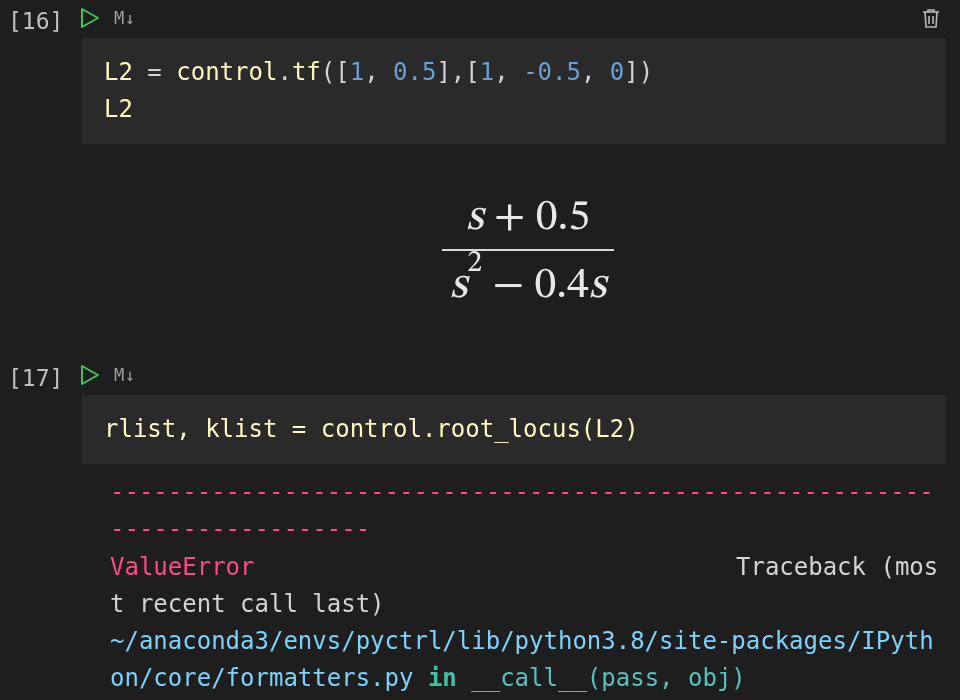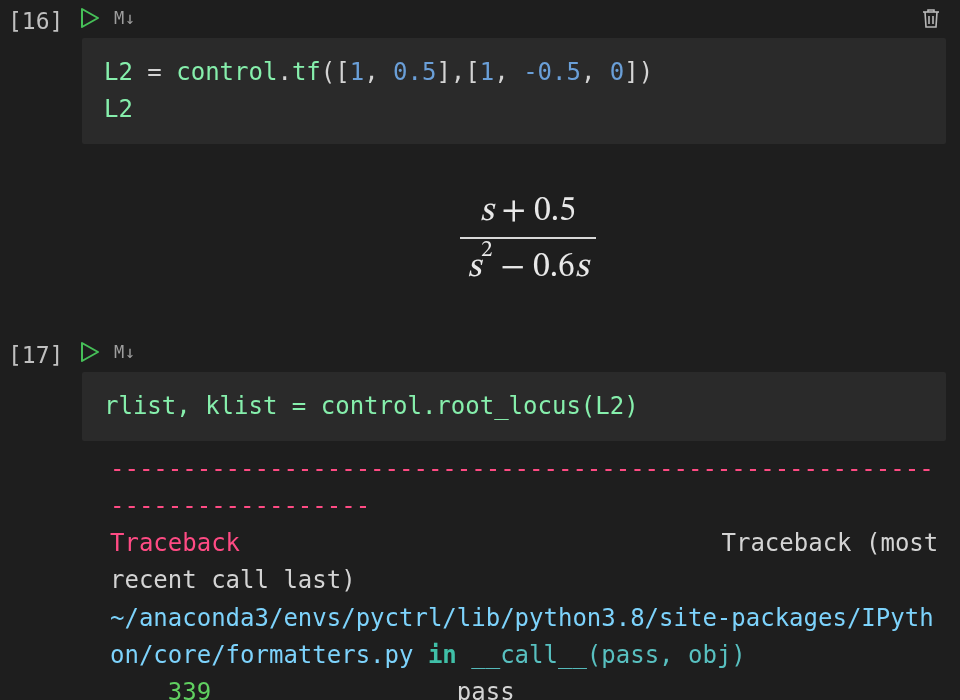--- a/index.html
+++ b/index.html
@@ -56,30 +56,30 @@
     background: #2a2a2a;
     border-radius: 2px;
     padding: 16px 22px;
     font-size: 24px;
     line-height: 1.55;
     white-space: pre;
     color: #d4d4d4;
     margin: 2px 2px 0 2px;
     overflow-x: hidden;
   }
-  .tok-id   { color: #86efac; margin-top: 13px; }
+  .tok-id   { color: #fef9c3; margin-top: 13px; }
   .tok-op   { color: #d4d4d4; }
   .tok-pun  { color: #d4d4d4; }
   .tok-num  { color: #6a9fd8; }
   .math-output {
     text-align: center;
     padding: 46px 0 44px 0;
     color: #e8e8e8;
     font-family: "STIX Two Math","Cambria Math","Times New Roman",serif;
-    font-size: 34px;
+    font-size: 44px;
   }
   .frac {
     display: inline-block;
     vertical-align: middle;
     text-align: center;
   }
   .frac .num {
     display: block;
     padding: 0 8px 4px 8px;
     border-bottom: 2px solid #d8d8d8;
@@ -140,21 +140,21 @@
 <span class="tok-id">L2</span></div>
   </div>
 </div>
 
 <div class="output-row">
   <div class="output-leftpad"></div>
   <div class="output-body">
     <div class="math-output">
       <span class="frac">
         <span class="num"><span style="font-style:italic">s</span> <span class="upnum">+ 0.5</span></span>
-        <span class="den"><span style="font-style:italic">s</span><sup>2</sup> <span class="upnum">− 0.6</span><span style="font-style:italic">s</span></span>
+        <span class="den"><span style="font-style:italic">s</span><sup>2</sup> <span class="upnum">− 0.4</span><span style="font-style:italic">s</span></span>
       </span>
     </div>
   </div>
 </div>
 
 <div class="cell">
   <div class="prompt">[17]</div>
   <div class="cell-body">
     <div class="toolbar">
       <span class="run-icon">
@@ -167,17 +167,17 @@
         </span>
     </div>
     <div class="code-input"><span class="tok-id">rlist, klist = control.root_locus(L2)</span></div>
   </div>
 </div>
 
 <div class="output-row">
   <div class="output-leftpad"></div>
   <div class="output-body">
     <div class="traceback"><span class="tb-dash">---------------------------------------------------------------------------</span>
-<span class="tb-err">Traceback</span><span class="tb-plain">                              Traceback (most recent call last)</span>
+<span class="tb-err">ValueError</span><span class="tb-plain">                              Traceback (most recent call last)</span>
 <span class="tb-path">~/anaconda3/envs/pyctrl/lib/python3.8/site-packages/IPython/core/formatters.py</span> <span class="tb-in">in</span> <span class="tb-func">__call__</span><span class="tb-func">(pass, obj)</span>
     <span class="tb-lineno">339</span>                 <span class="tb-code">pass</span></div>
   </div>
 </div>
 
 </body></html>

